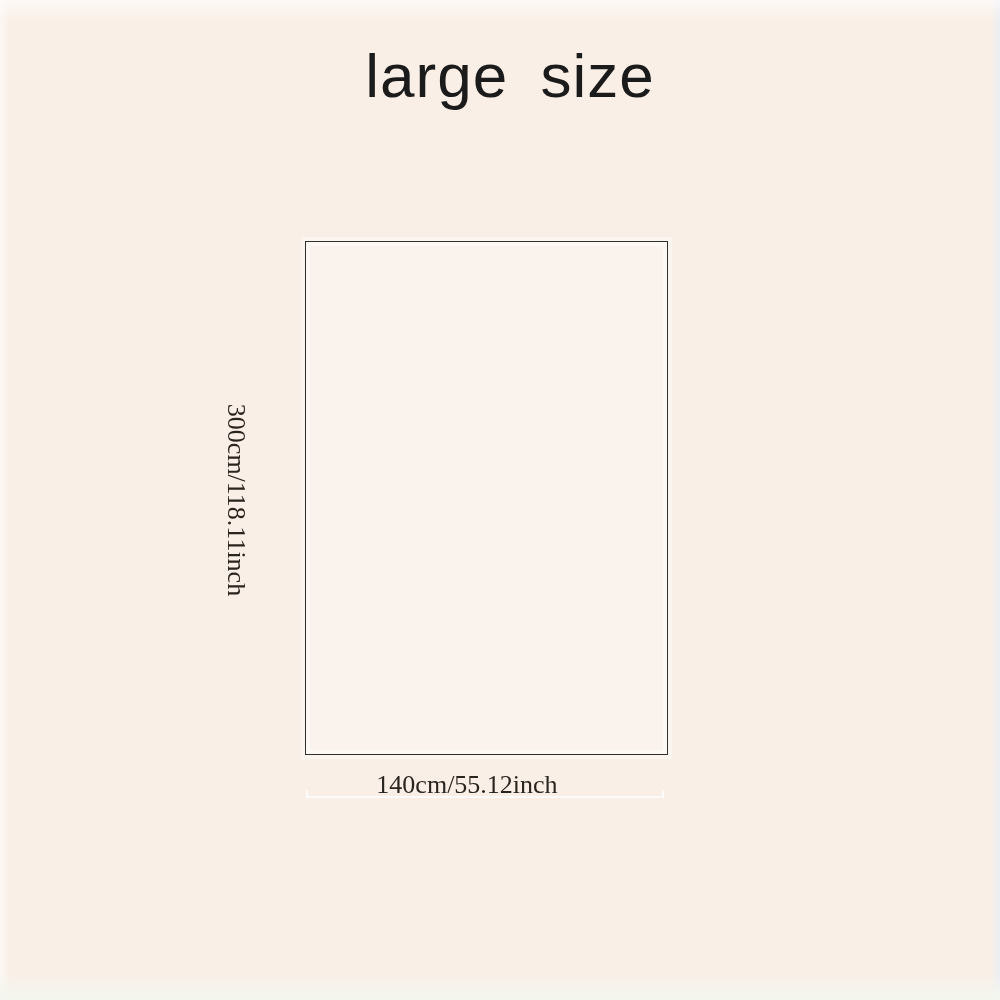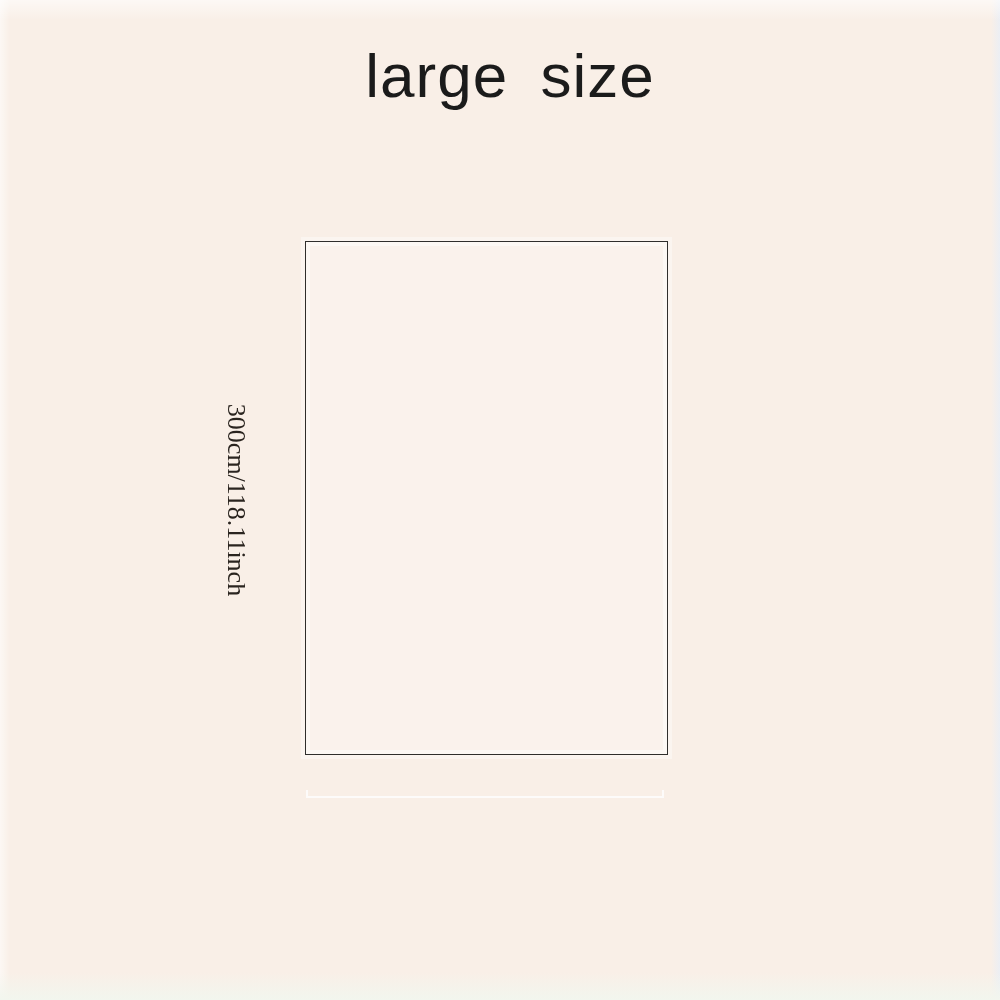--- a/index.html
+++ b/index.html
@@ -76,15 +76,16 @@
 </head>
 <body>
 
 <div class="stage">
   <div class="title">large size</div>
 
   <div class="rect"></div>
 
   <div class="vlabel">300cm/118.11inch</div>
 
+  <div class="hlabel">140cm/55.12inch</div>
 
   <div class="measure"></div>
 </div>
 
 </body></html>

